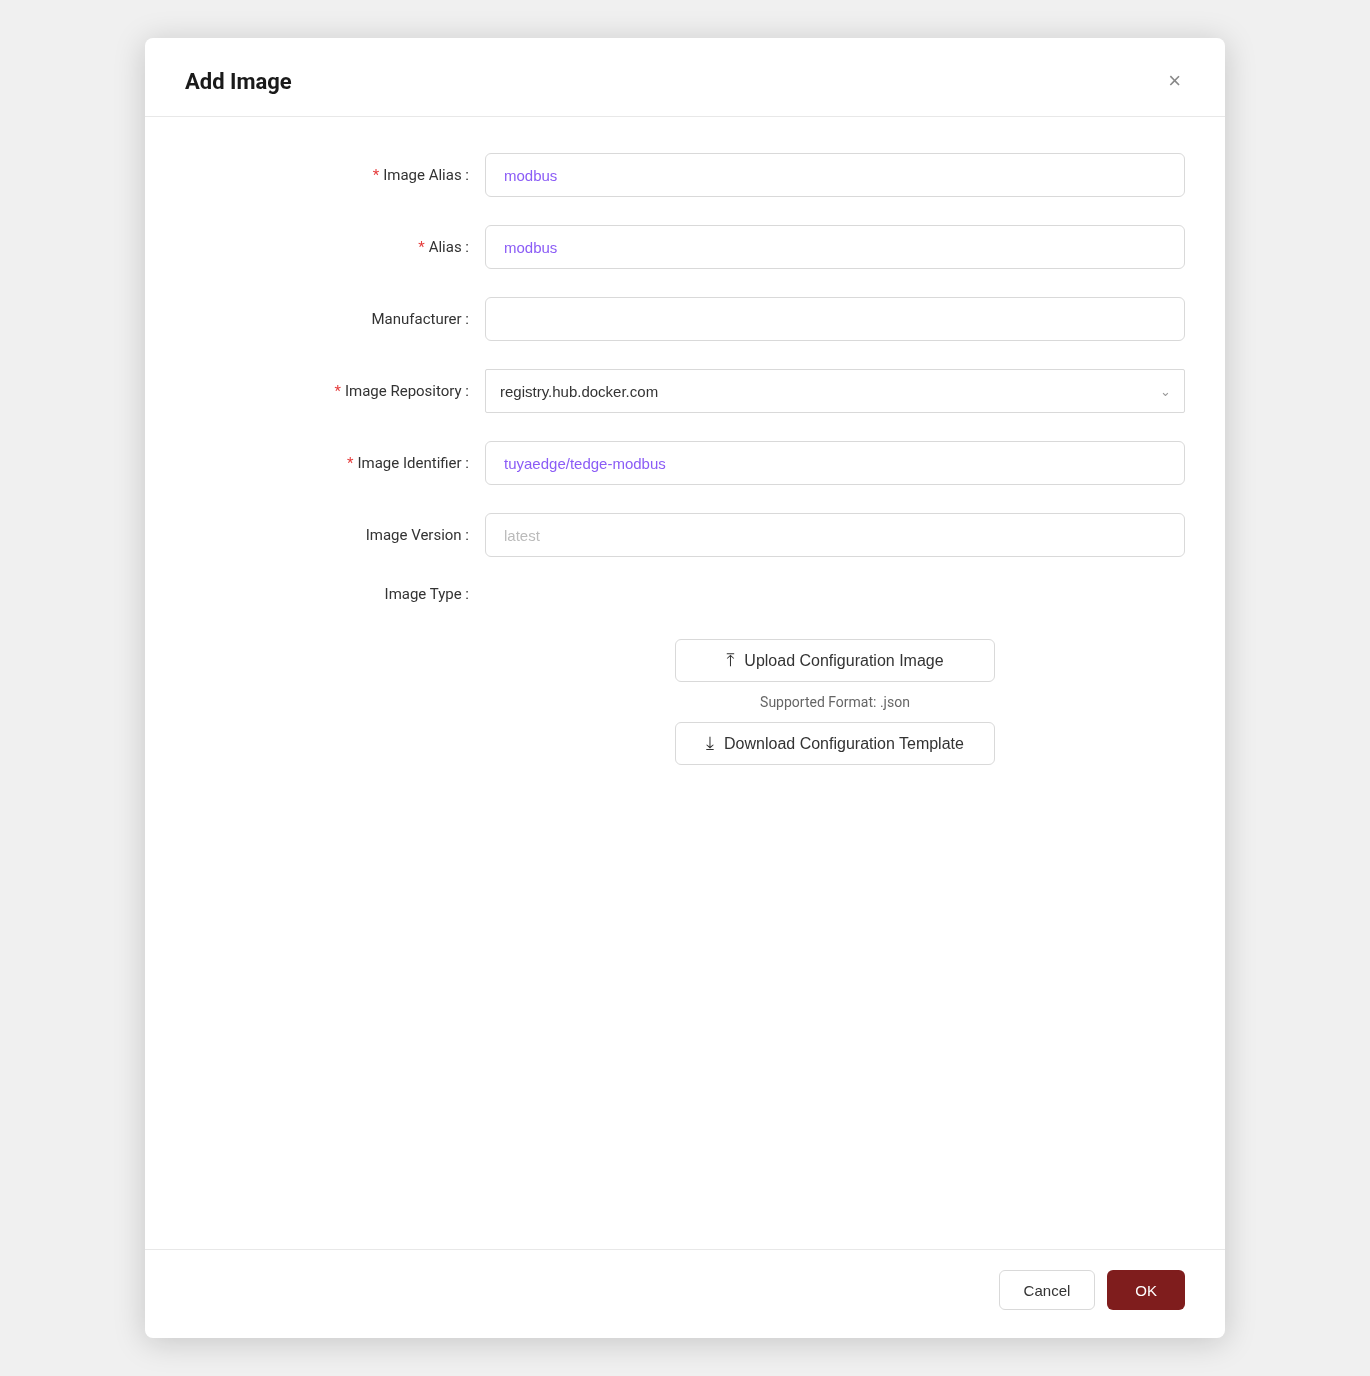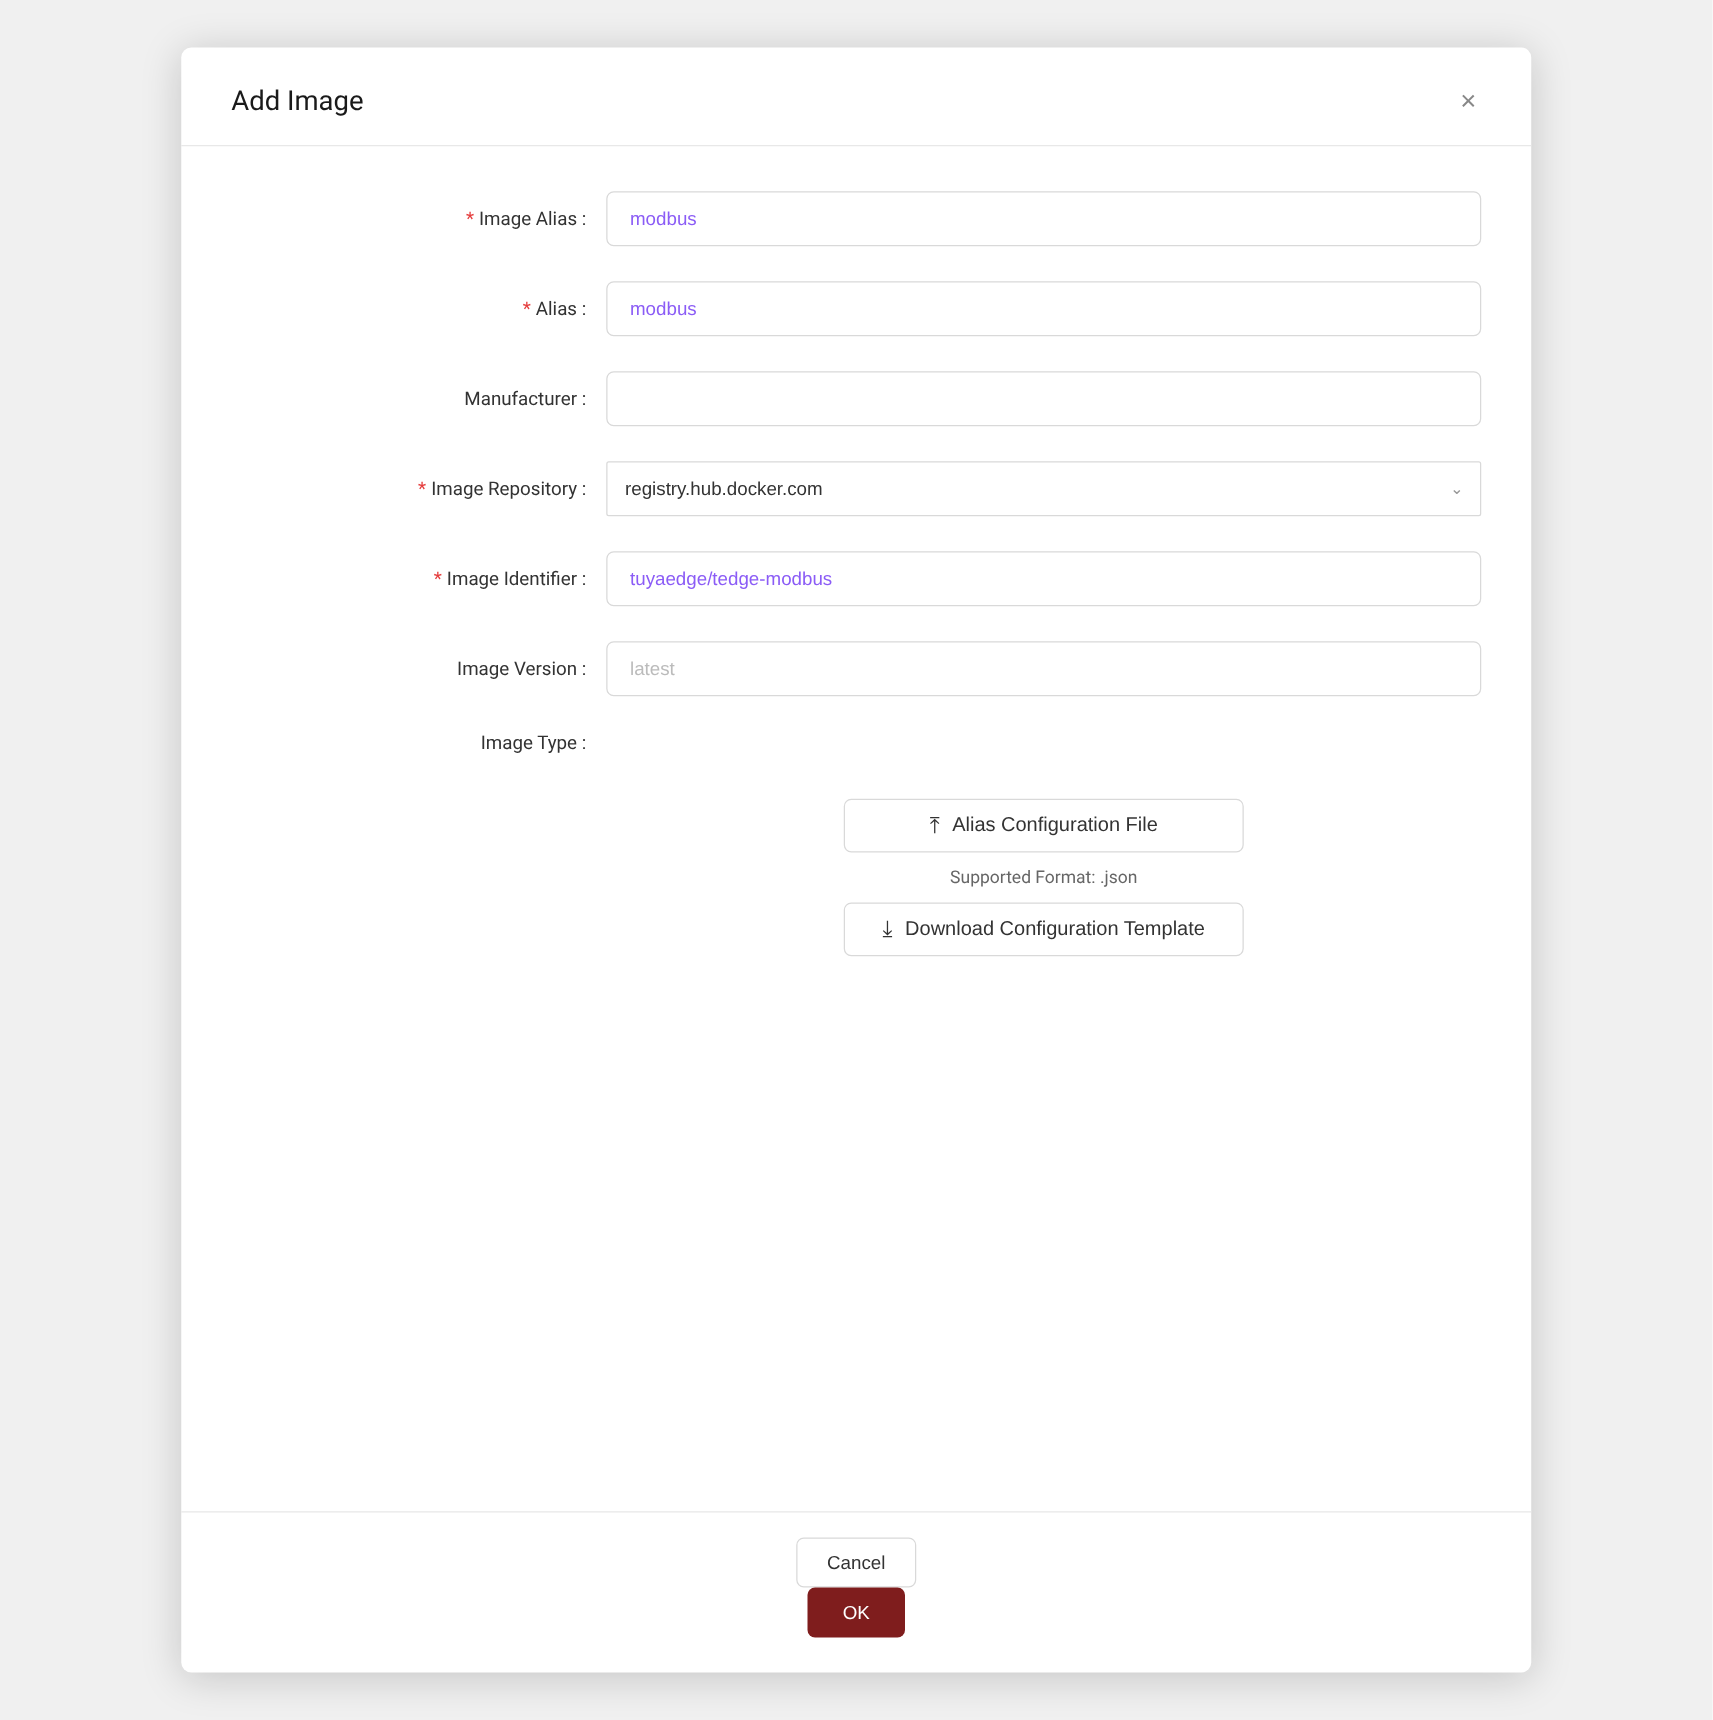--- a/index.html
+++ b/index.html
@@ -31,21 +31,21 @@
     .dialog-header {
       display: flex;
       align-items: center;
       justify-content: space-between;
       padding: 28px 40px 20px 40px;
       border-bottom: 1px solid #e8e8e8;
     }
 
     .dialog-title {
       font-size: 22px;
-      font-weight: 400;
+      font-weight: 700;
       color: #1a1a1a;
     }
 
     .close-btn {
       background: none;
       border: none;
       cursor: pointer;
       font-size: 22px;
       color: #888;
       line-height: 1;
@@ -194,23 +194,23 @@
       color: #333;
       cursor: pointer;
       min-width: 320px;
       justify-content: center;
     }
 
     .dialog-footer {
       display: flex;
       align-items: center;
       justify-content: flex-end;
+      gap: 12px;
       padding: 20px 40px 28px 40px;
       border-top: 1px solid #e8e8e8;
-      flex-direction: column;
     }
 
     .cancel-btn {
       height: 40px;
       padding: 0 24px;
       border: 1px solid #d9d9d9;
       border-radius: 6px;
       background: #fff;
       font-size: 15px;
       color: #333;
@@ -303,21 +303,21 @@
       <label class="form-label">
         <span>Image Type :</span>
       </label>
     </div>
 
     <div class="form-row" style="align-items:flex-start;">
       <div class="form-label"></div>
       <div class="upload-section">
         <button class="upload-btn">
           <span class="upload-icon">⤒</span>
-          <span>Alias Configuration File</span>
+          <span>Upload Configuration Image</span>
         </button>
         <span class="supported-format">Supported Format: .json</span>
         <button class="download-btn">
           <span class="upload-icon">⤓</span>
           <span>Download Configuration Template</span>
         </button>
       </div>
     </div>
 
   </div>

